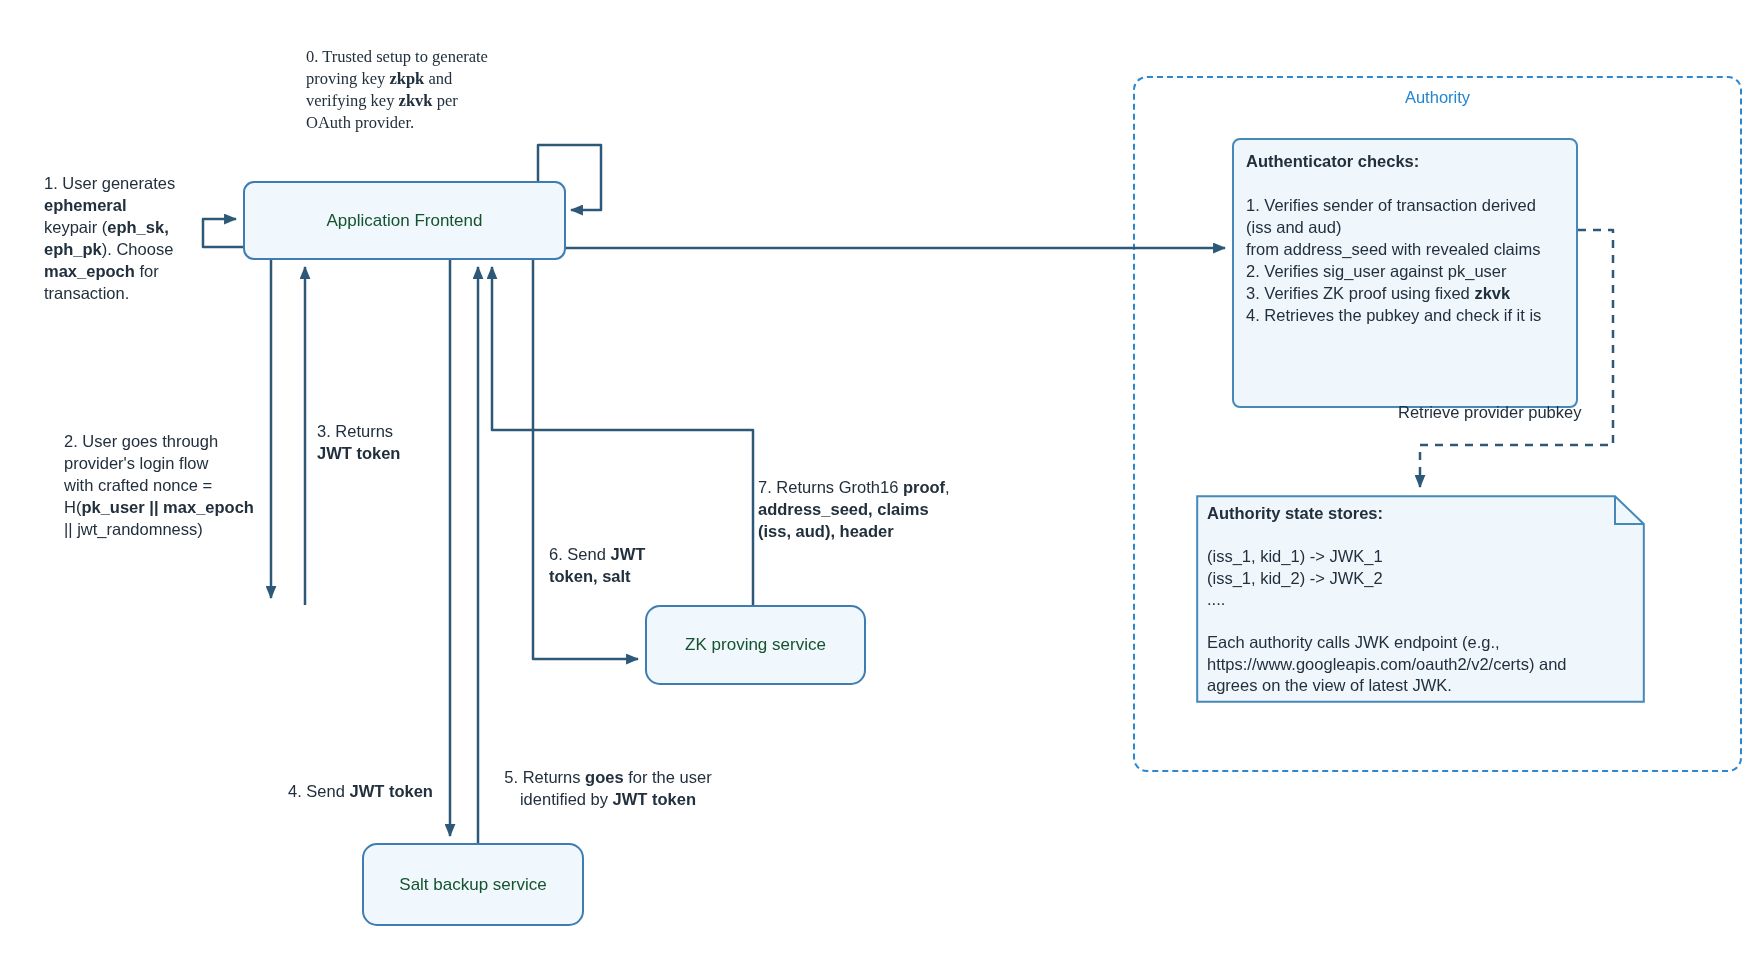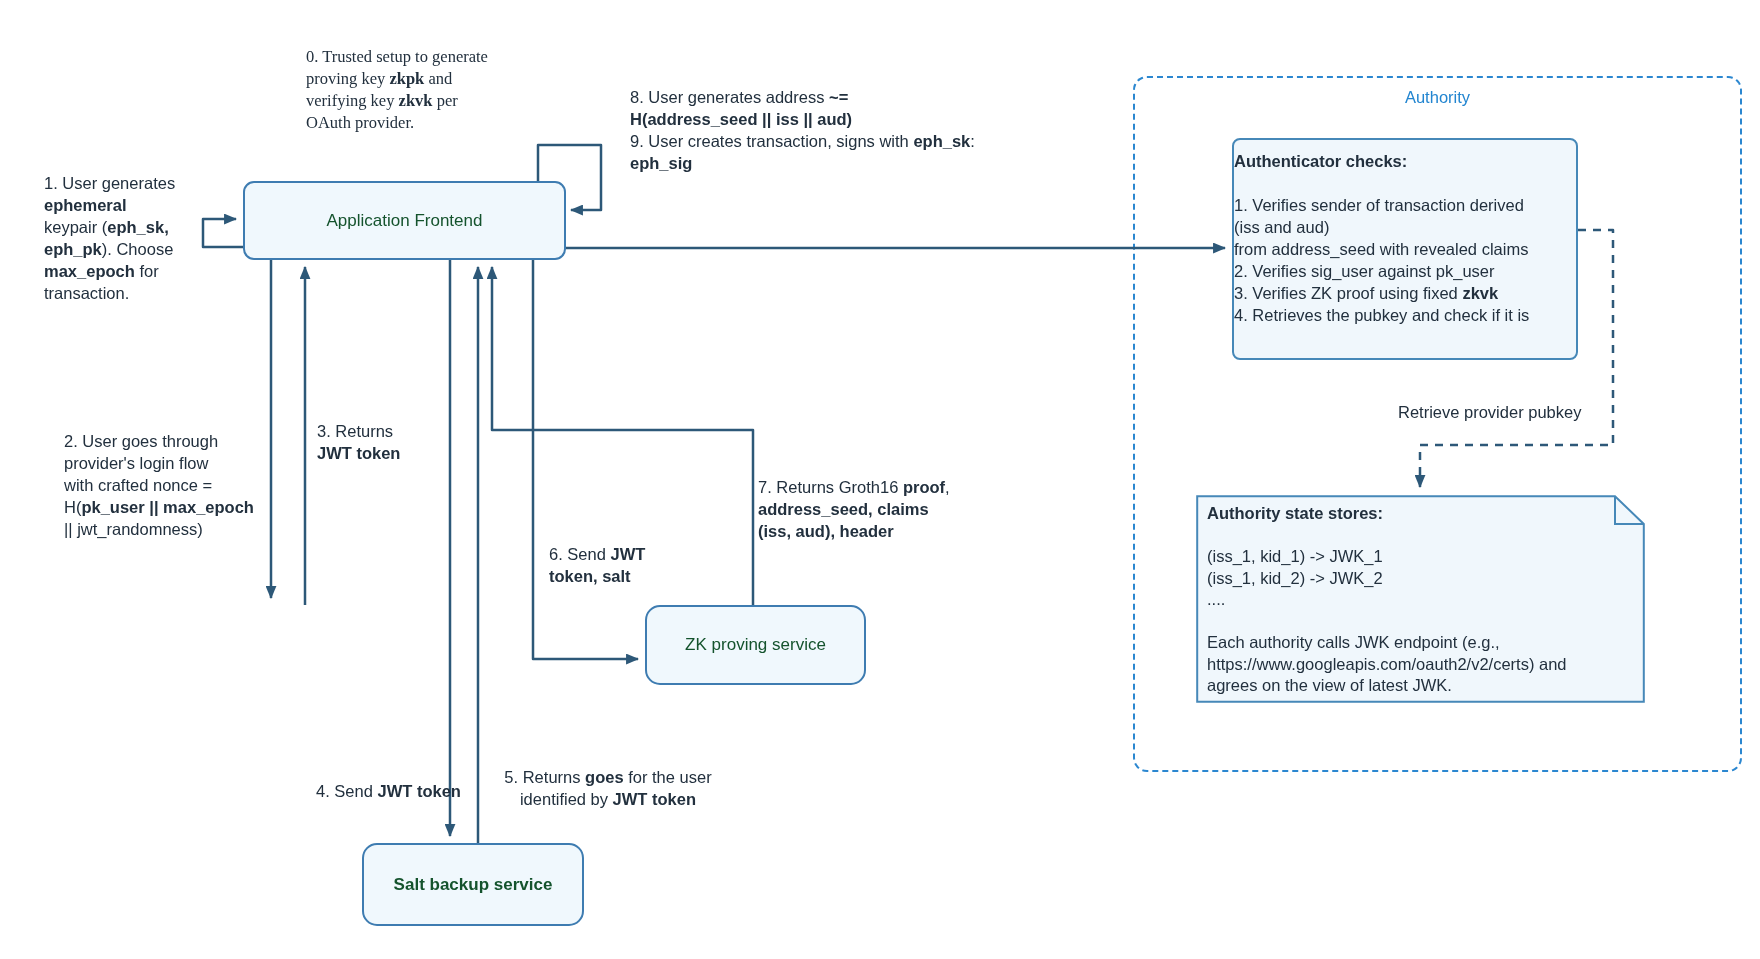--- a/index.html
+++ b/index.html
@@ -6,37 +6,37 @@
   .canvas{position:relative;width:1760px;height:959px;background:#ffffff;overflow:hidden;
           font-family:"Liberation Sans",sans-serif;color:#22303e;}
   .ann{position:absolute;font-size:16.5px;line-height:22px;white-space:nowrap;}
   .ann b{font-weight:bold;}
   .node{position:absolute;box-sizing:border-box;border:2.5px solid #3e7cb1;background:#f0f8fd;
         border-radius:15px;display:flex;align-items:center;justify-content:center;
         font-size:17px;color:#14532d;}
   .node-frontend{left:243px;top:181px;width:323px;height:79px;border-radius:11px;}
   .node-oauth{left:181px;top:605px;width:223px;height:79px;}
   .node-zk{left:645px;top:605px;width:221px;height:80px;}
-  .node-salt{left:362px;top:843px;width:222px;height:83px;font-weight:bold;}
+  .node-salt{left:362px;top:843px;width:222px;height:83px;}
   .authority-container{position:absolute;left:1133px;top:76px;width:609px;height:696px;
         box-sizing:border-box;border:2.5px dashed #2b87d0;border-radius:14px;}
   .authority-title{position:absolute;left:1133px;top:88px;width:609px;text-align:center;
         font-size:16.5px;color:#2285d0;}
-  .auth-check{position:absolute;left:1232px;top:138px;width:346px;height:222px;
+  .auth-check{position:absolute;left:1232px;top:138px;width:346px;height:270px;
         box-sizing:border-box;border:2px solid #4688b8;border-radius:8px;background:#f0f7fc;
-        padding:10px 0;font-size:16.5px;line-height:22px;white-space:nowrap;}
+        padding:10px 12px;font-size:16.5px;line-height:22px;white-space:nowrap;}
   .note{position:absolute;left:1196px;top:495px;width:449px;height:208px;}
   .note-text{position:absolute;left:11px;top:8px;font-size:16.5px;line-height:21.5px;white-space:nowrap;}
   .a-step0{left:306px;top:46px;font-family:Liberation Serif, serif;}
   .a-step1{left:44px;top:172px;}
   .a-step89{left:630px;top:86px;}
   .a-step10{left:765px;top:275px;}
   .a-step2{left:64px;top:430px;}
   .a-step3{left:317px;top:420px;}
-  .a-step4{left:288px;top:780px;margin-left:28px;}
+  .a-step4{left:288px;top:780px;}
   .a-step5{left:494px;top:766px;width:228px;text-align:center;}
   .a-step6{left:549px;top:543px;}
   .a-step7{left:758px;top:476px;width:232px;text-align:left;}
   .a-retrieve{left:1398px;top:401px;}
   svg.wires{position:absolute;left:0;top:0;pointer-events:none;}
 </style>
 </head>
 <body>
 
 <div class="canvas">
@@ -110,26 +110,20 @@
       <div><span>OAuth provider.</span></div>
     </div>
   <div class="ann a-step1">
       <div><span>1. User generates</span></div>
       <div><b>ephemeral</b></div>
       <div><span>keypair (</span><b>eph_sk,</b></div>
       <div><b>eph_pk</b><span>). Choose</span></div>
       <div><b>max_epoch</b><span> for</span></div>
       <div><span>transaction.</span></div>
     </div>
-  <div class="ann a-step89">
-      <div><span>8. User generates address </span><b>~=</b></div>
-      <div><b>H(address_seed || iss || aud)</b></div>
-      <div><span>9. User creates transaction, signs with </span><b>eph_sk</b><span>:</span></div>
-      <div><b>eph_sig</b></div>
-    </div>
   <div class="ann a-step2">
       <div><span>2. User goes through</span></div>
       <div><span>provider's login flow</span></div>
       <div><span>with crafted nonce =</span></div>
       <div><span>H(</span><b>pk_user || max_epoch</b></div>
       <div><span>|| jwt_randomness)</span></div>
     </div>
   <div class="ann a-step3">
       <div><span>3. Returns</span></div>
       <div><b>JWT token</b></div>

